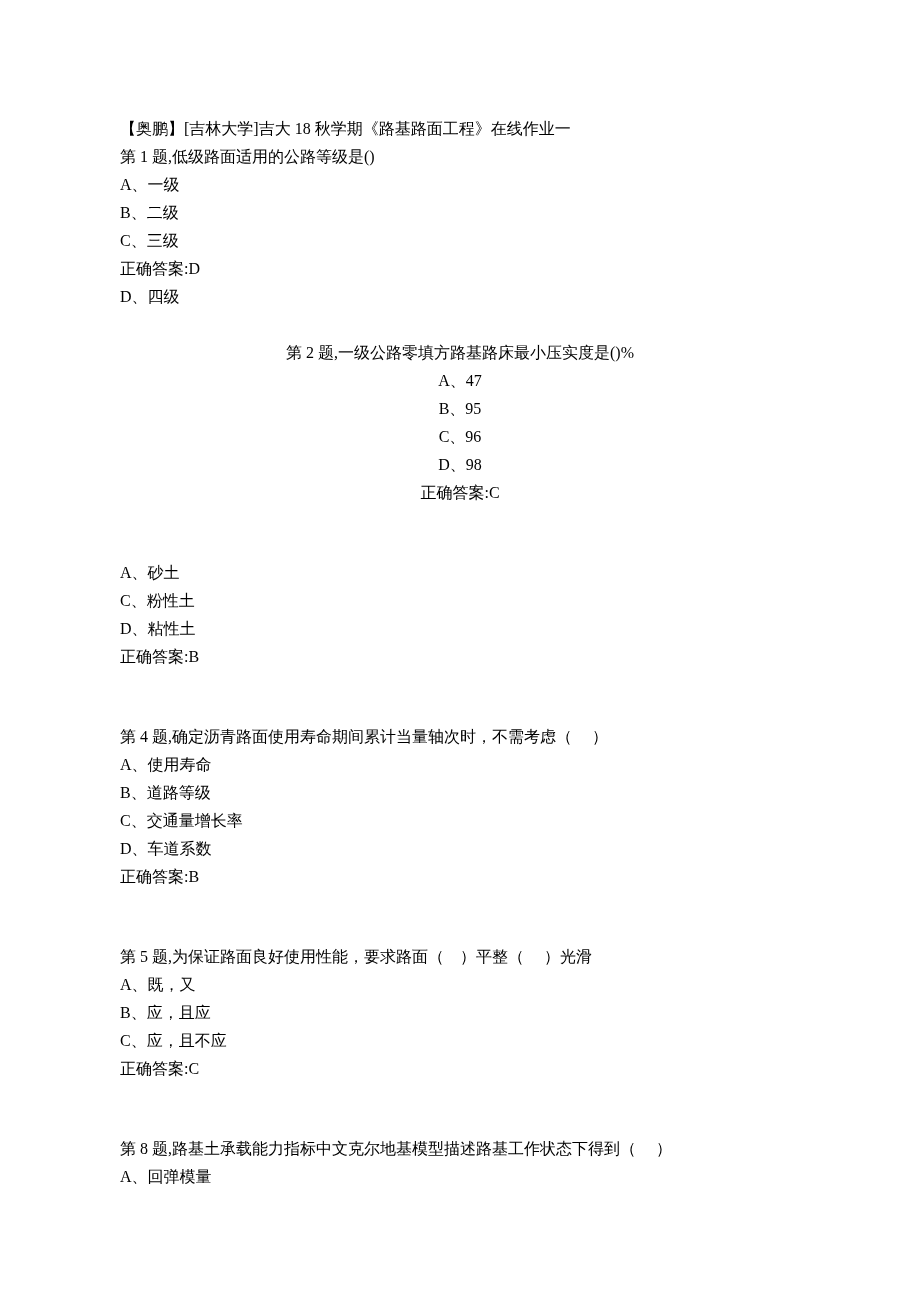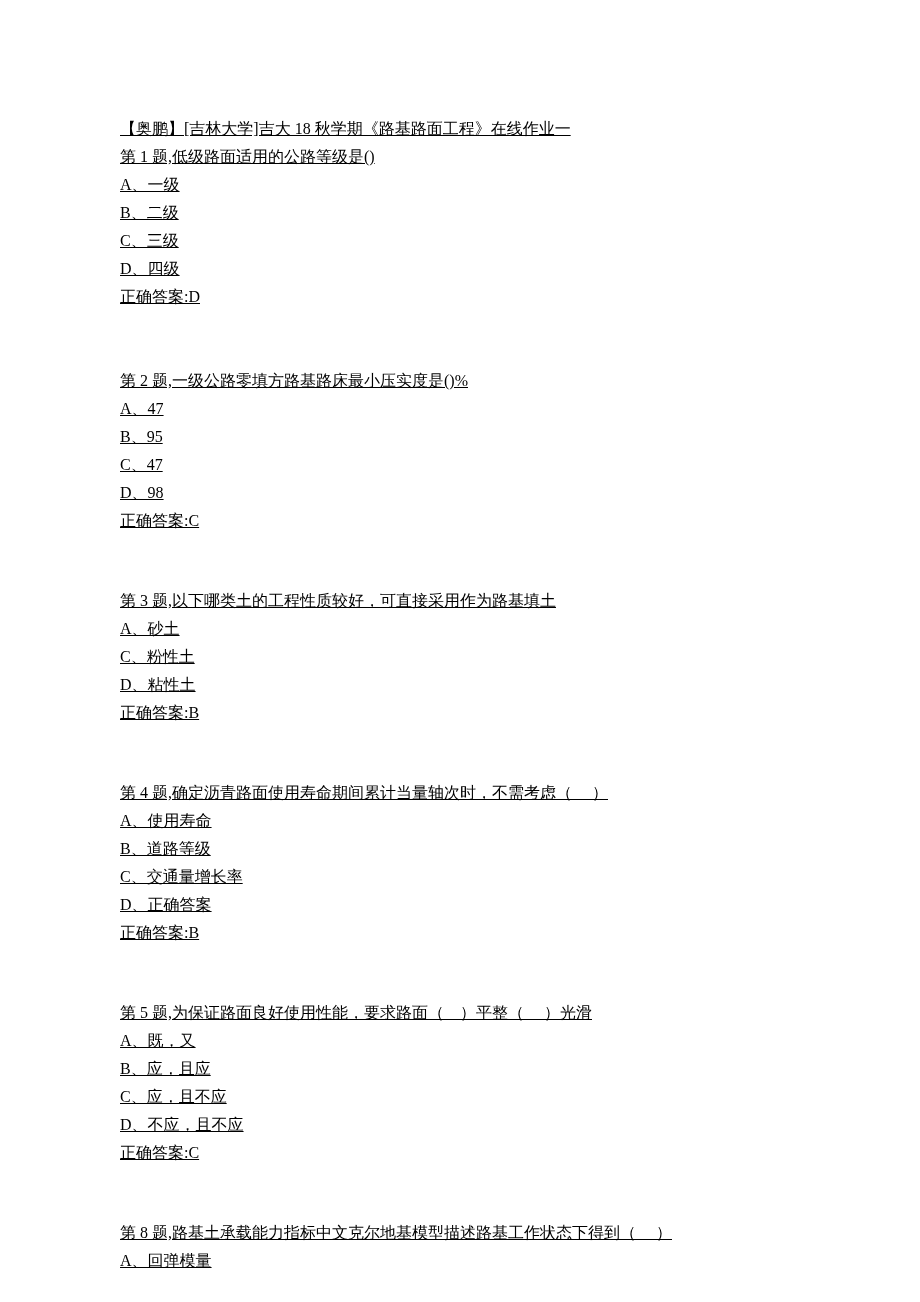--- a/index.html
+++ b/index.html
@@ -12,77 +12,74 @@
     line-height: 1.75;
   }
   .page {
     width: 920px;
     min-height: 1302px;
     box-sizing: border-box;
     padding: 115px 120px 60px 120px;
   }
   .line {
     white-space: pre-wrap;
-    text-decoration: underline;
   }
   .question-block {
     margin-bottom: 52px;
   }
   .no-gap {
     margin-bottom: 0;
   }
 </style>
 </head>
 <body>
 
 <div class="page">
 
   <div class="line">【奥鹏】[吉林大学]吉大 18 秋学期《路基路面工程》在线作业一</div>
 
   <div class="question-block no-gap">
     <div class="line">第 1 题,低级路面适用的公路等级是()</div>
     <div class="line">A、一级</div>
     <div class="line">B、二级</div>
     <div class="line">C、三级</div>
+    <div class="line">正确答案:D</div>
     <div class="line">D、四级</div>
-    <div class="line">正确答案:D</div>
   </div>
 
-  <div class="question-block" style="margin-top:56px;">
+  <div class="question-block" style="margin-top:28px;text-align:center;">
     <div class="line">第 2 题,一级公路零填方路基路床最小压实度是()%</div>
     <div class="line">A、47</div>
     <div class="line">B、95</div>
-    <div class="line">C、47</div>
+    <div class="line">C、96</div>
     <div class="line">D、98</div>
     <div class="line">正确答案:C</div>
   </div>
 
   <div class="question-block">
-    <div class="line">第 3 题,以下哪类土的工程性质较好，可直接采用作为路基填土</div>
     <div class="line">A、砂土</div>
     <div class="line">C、粉性土</div>
     <div class="line">D、粘性土</div>
     <div class="line">正确答案:B</div>
   </div>
 
   <div class="question-block">
     <div class="line">第 4 题,确定沥青路面使用寿命期间累计当量轴次时，不需考虑（     ）</div>
     <div class="line">A、使用寿命</div>
     <div class="line">B、道路等级</div>
     <div class="line">C、交通量增长率</div>
-    <div class="line">D、正确答案</div>
+    <div class="line">D、车道系数</div>
     <div class="line">正确答案:B</div>
   </div>
 
   <div class="question-block">
     <div class="line">第 5 题,为保证路面良好使用性能，要求路面（    ）平整（     ）光滑</div>
     <div class="line">A、既，又</div>
     <div class="line">B、应，且应</div>
     <div class="line">C、应，且不应</div>
-    <div class="line">D、不应，且不应</div>
     <div class="line">正确答案:C</div>
   </div>
 
   <div class="question-block">
     <div class="line">第 8 题,路基土承载能力指标中文克尔地基模型描述路基工作状态下得到（     ）</div>
     <div class="line">A、回弹模量</div>
   </div>
 
 </div>
 

